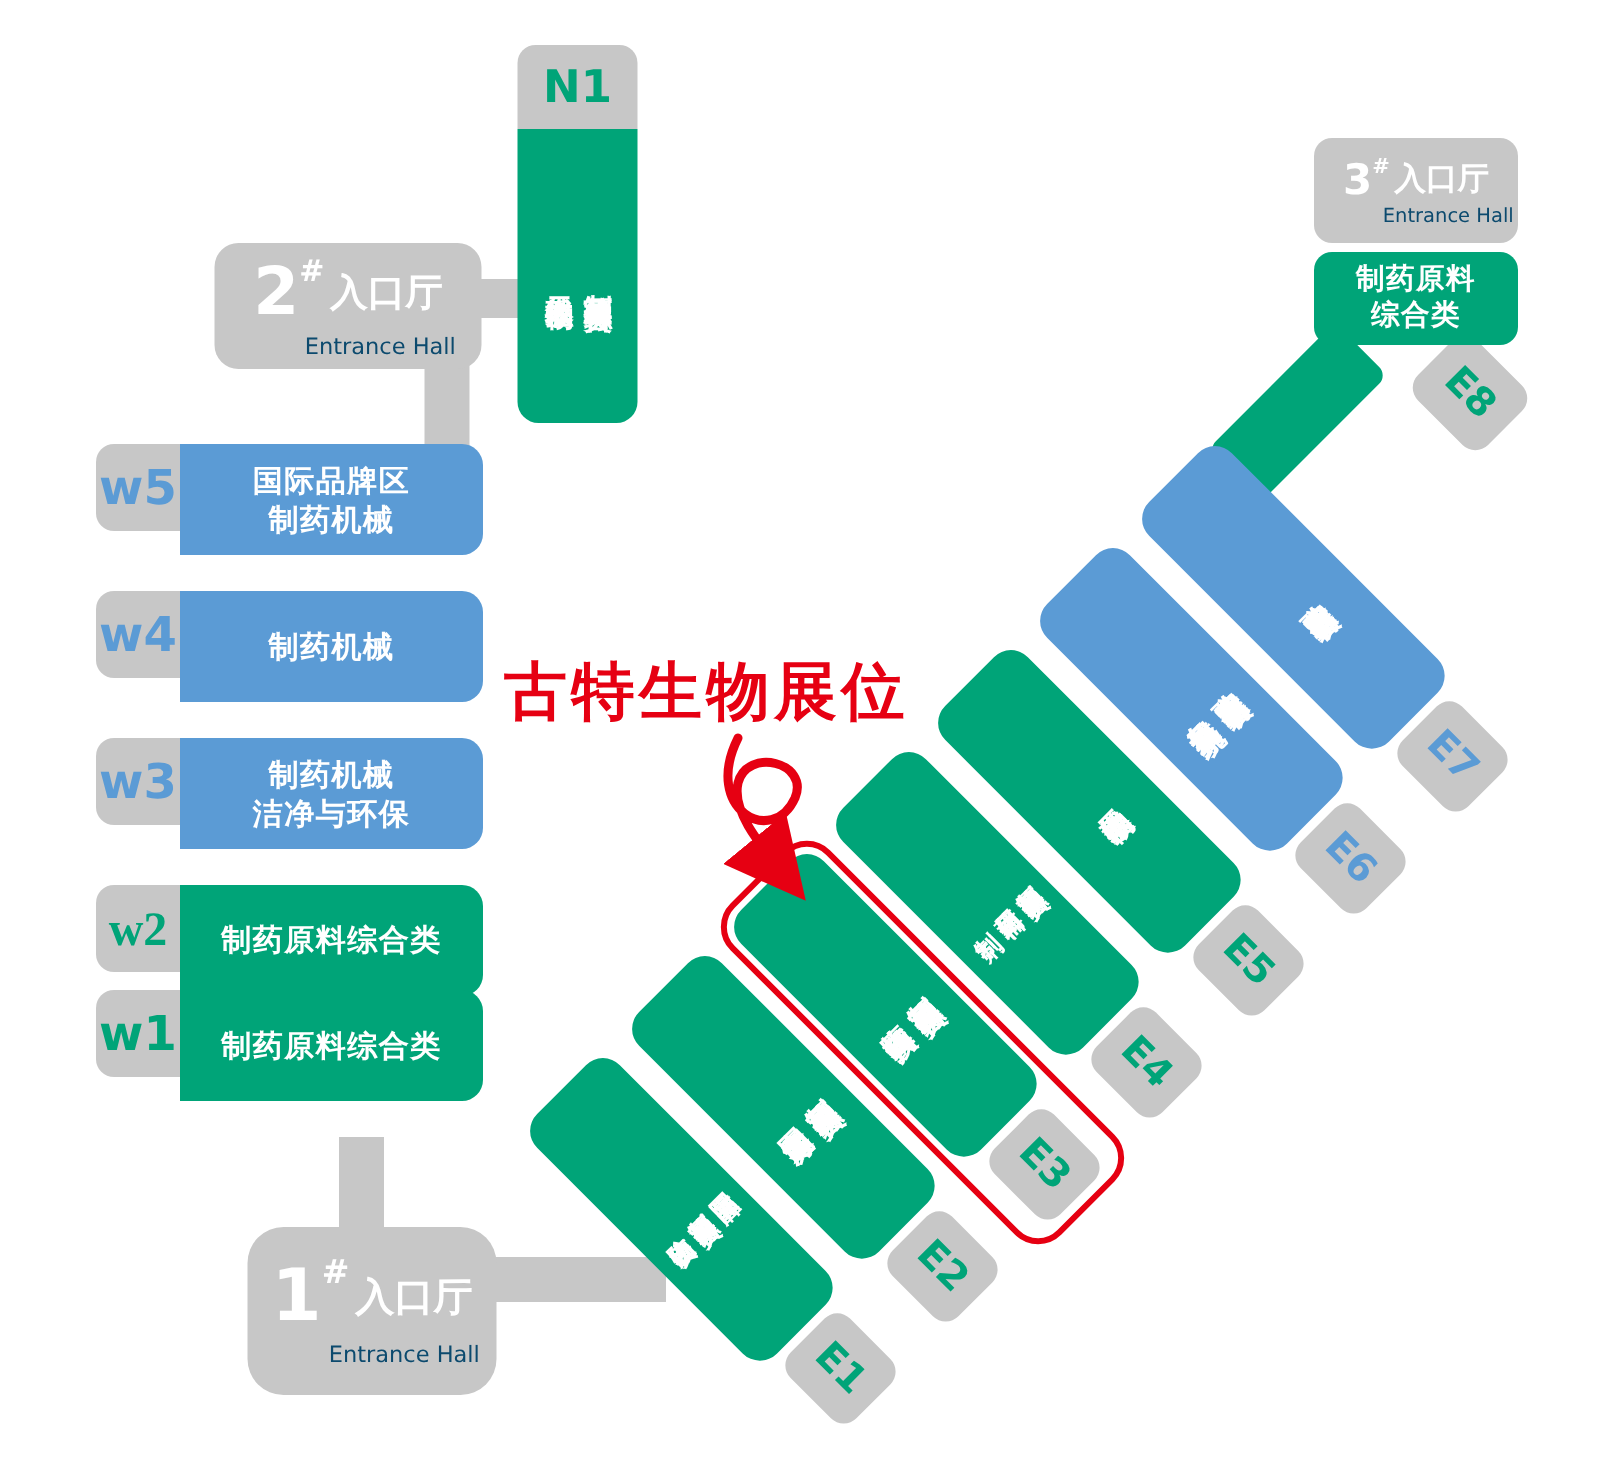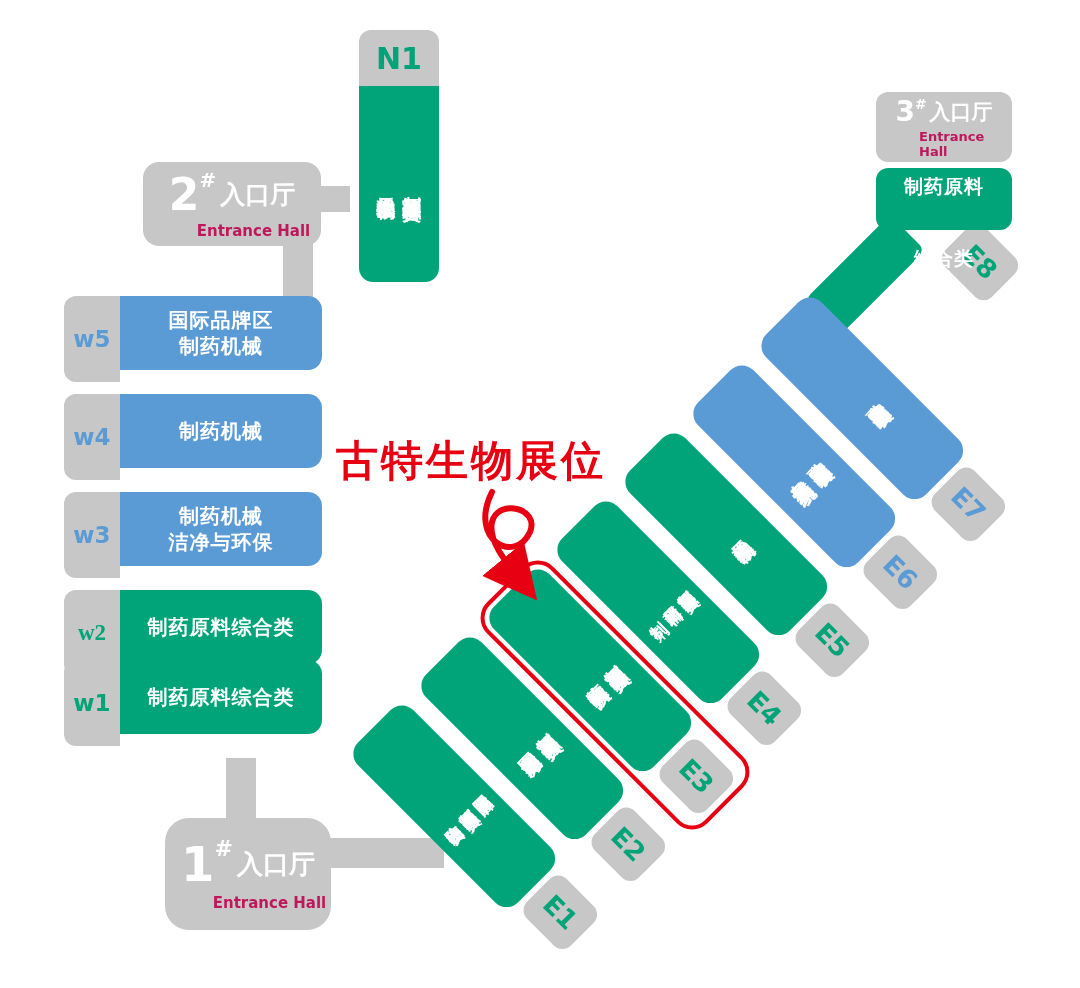--- a/index.html
+++ b/index.html
@@ -24,57 +24,57 @@
   .nsplit { display: flex; width: 100%; height: 100%; border-radius: 0 0 14px 14px; overflow: hidden; }
   .nsplit > div { display: flex; align-items: center; justify-content: center; height: 100%; }
 
   
   .vtext { writing-mode: vertical-rl; text-orientation: upright; text-align: center;
            color: #fff; font-weight: bold; font-size: 19px; line-height: 1.35; letter-spacing: 1px; }
   .vtext-sm { font-size: 16px; line-height: 1.3; }
 
   
   .whall { position: absolute; left: 64px; height: 74px; width: 258px; z-index: 1; }
-  .wtab  { position: absolute; left: 0; top: 0; width: 56px; height: 86px;
+  .wtab  { position: absolute; left: 0; top: 0; width: 56px; height: 58px;
            background: #C7C7C7; border-radius: 12px 0 0 12px;
            display: flex; align-items: center; justify-content: center;
-           font-size: 23px; font-weight: bold; }
+           font-size: 32px; font-weight: bold; }
   .wbar  { position: absolute; left: 56px; top: 0; width: 202px; height: 74px;
            border-radius: 0 14px 14px 0; display: flex; align-items: center; justify-content: center; }
   .wtext { color: #fff; font-weight: bold; font-size: 20px; line-height: 1.3;
            text-align: center; letter-spacing: 1px; }
 
   
   .ehall { position: absolute; width: 78px; height: 296px; transform: rotate(-45deg); z-index: 2; }
   .ebody { position: absolute; left: 0; top: 0; width: 78px; height: 226px; border-radius: 16px;
            display: flex; align-items: center; justify-content: center; }
   .etab  { position: absolute; left: 11px; top: 232px; width: 56px; height: 62px;
            background: #C7C7C7; border-radius: 12px;
            display: flex; align-items: center; justify-content: center; }
   .etab-label { writing-mode: vertical-rl; font-size: 26px; font-weight: bold; }
   .ehall.highlighted::after { content: ""; position: absolute; inset: -8px;
            border: 4px solid #E60012; border-radius: 22px; pointer-events: none; }
 
   
   .e8bar { position: absolute; left: 876px; top: 168px; width: 136px; height: 62px;
            border-radius: 12px; display: flex; flex-direction: column;
            align-items: center; justify-content: center; z-index: 2; }
-  .e8bar div { color: #fff; font-weight: bold; font-size: 19px; line-height: 1.25; letter-spacing: 1px; margin-top: 48px; }
+  .e8bar div { color: #fff; font-weight: bold; font-size: 19px; line-height: 1.25; letter-spacing: 1px; }
   .e8connector { position: absolute; left: 840px; top: 215px; width: 50px; height: 120px;
            transform: rotate(45deg); border-radius: 8px; z-index: 1; }
   .e8tab { position: absolute; left: 952px; top: 229px; width: 56px; height: 66px;
            background: #C7C7C7; border-radius: 12px; transform: rotate(-45deg);
            display: flex; align-items: center; justify-content: center; z-index: 1; }
 
   
   .entrance { position: absolute; background: #C7C7C7; z-index: 1;
            display: flex; flex-direction: column; align-items: center; justify-content: center;
            color: #fff; }
   .ent-main { display: flex; align-items: center; font-weight: bold; }
-  .ent-en   { font-weight: bold; color: #be185d; margin-left: 43px; }
+  .ent-en   { font-weight: normal; color: #0c4a6e; margin-left: 43px; }
   #entrance2 { left: 143px; top: 162px; width: 178px; height: 84px; border-radius: 16px; }
   #entrance2 .ent-num  { font-size: 44px; }
   #entrance2 .ent-hash { font-size: 20px; position: relative; top: -14px; }
   #entrance2 .ent-lab  { font-size: 25px; margin-left: 4px; }
   #entrance2 .ent-en   { font-size: 15px; margin-top: 2px; }
   #entrance1 { left: 165px; top: 818px; width: 166px; height: 112px; border-radius: 24px; }
   #entrance1 .ent-num  { font-size: 48px; }
   #entrance1 .ent-hash { font-size: 22px; position: relative; top: -16px; }
   #entrance1 .ent-lab  { font-size: 26px; margin-left: 4px; }
   #entrance1 .ent-en   { font-size: 15px; margin-top: 2px; }
@@ -119,21 +119,21 @@
 
   <div class="entrance" id="entrance3">
     <div class="ent-main">
       <span class="ent-num">3</span>
       <span class="ent-hash">#</span>
       <span class="ent-lab">入口厅</span>
     </div>
     <div class="ent-en">Entrance Hall</div>
   </div>
 
-  <div class="nhall" style="left:359px;border-radius:10px;">
+  <div class="nhall" style="left:345px;border-radius:10px;">
     <div class="ntab tl-green">N1</div>
     <div class="nbar bg-green">
       <div class="vtext">
         <div>制药原料综合类</div>
         <div>天然提取物</div>
       </div>
     </div>
   </div>
 
 

